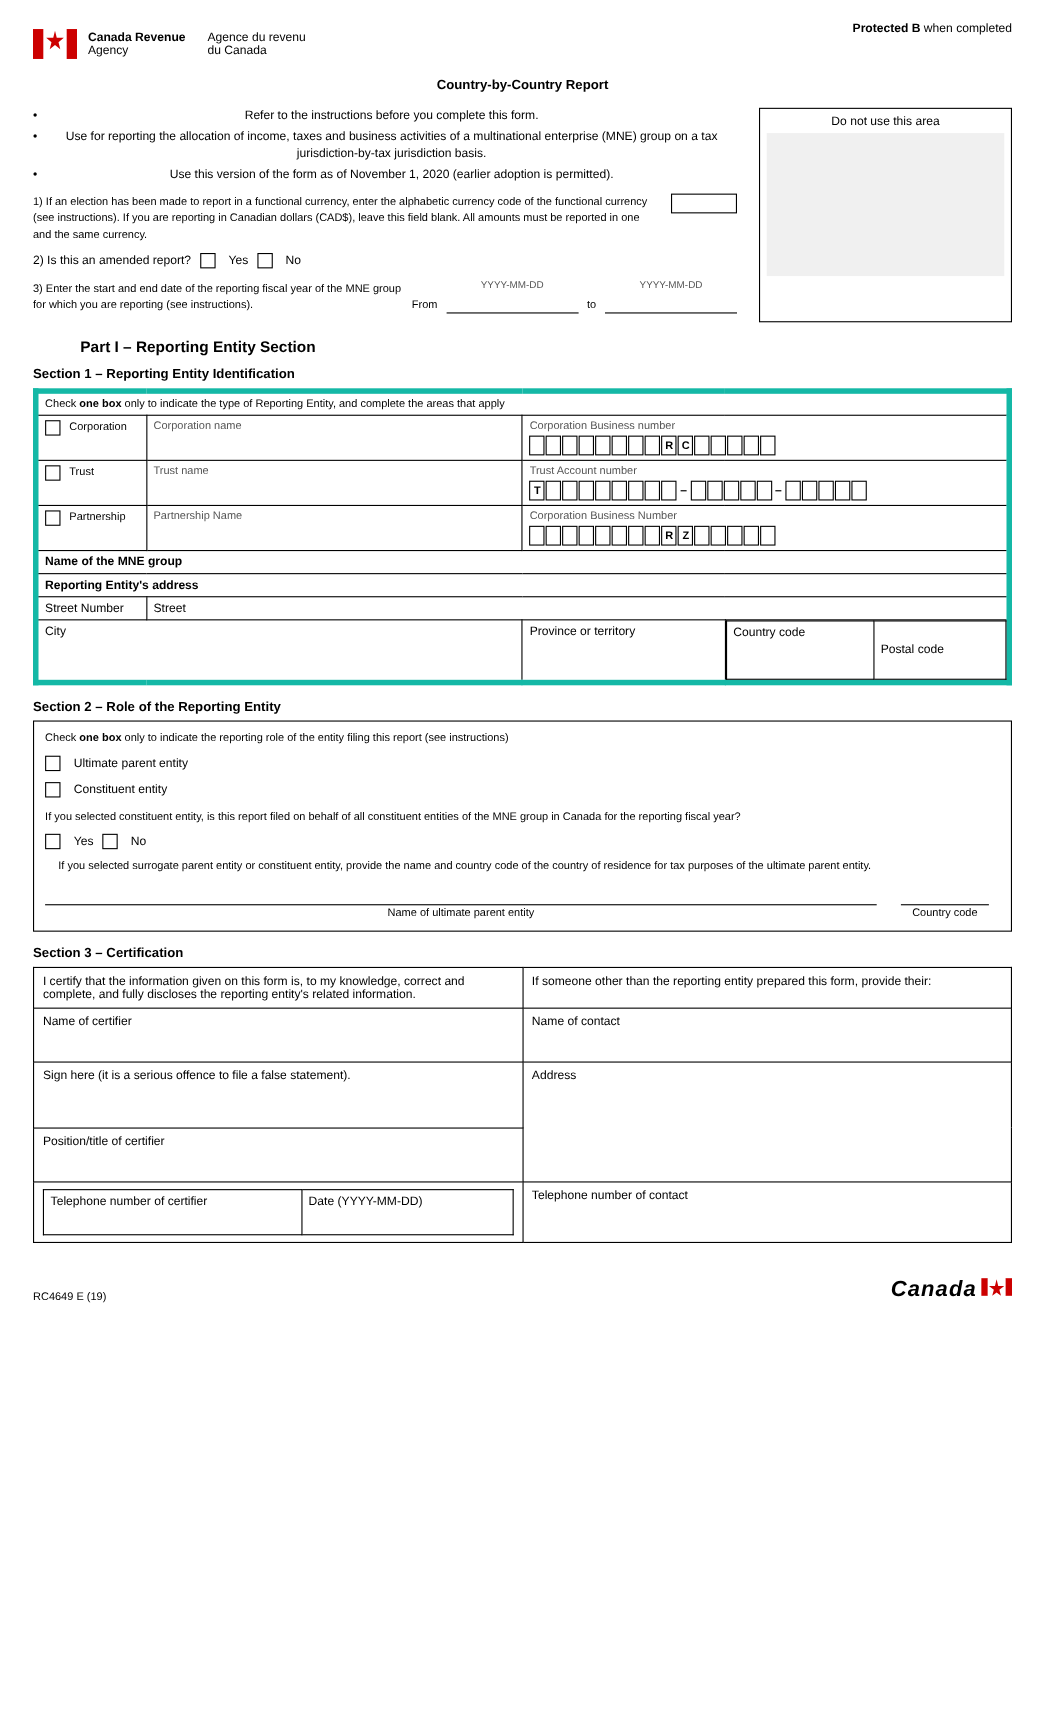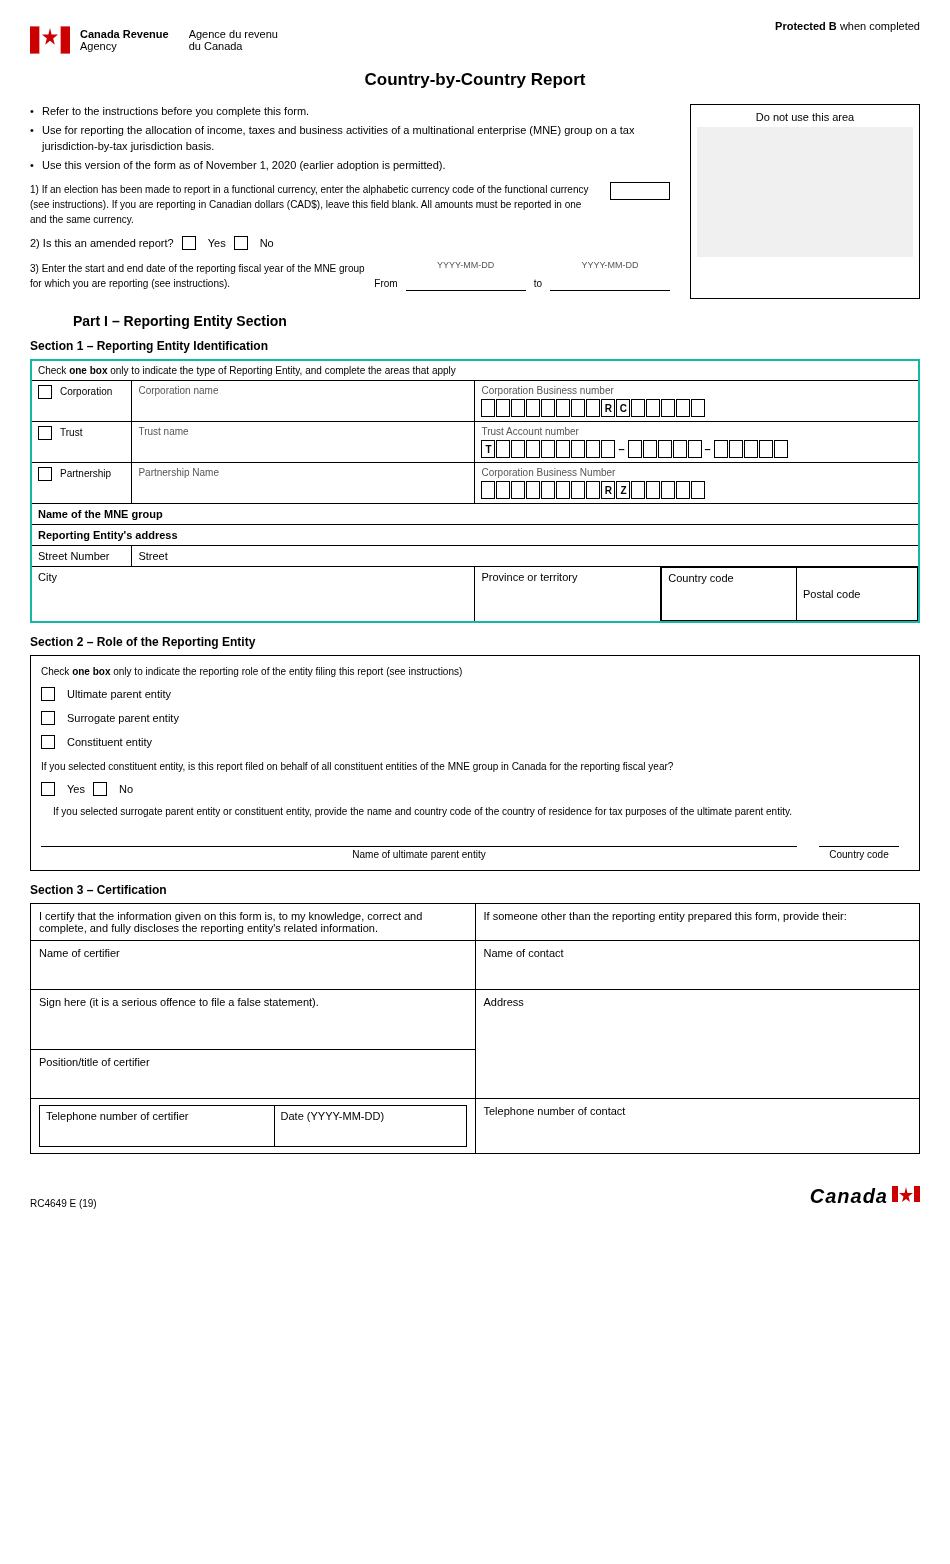--- a/index.html
+++ b/index.html
@@ -28,21 +28,21 @@
     }
     .protected-text {
       font-size: 11px;
       text-align: right;
     }
     .title-row {
       text-align: center;
       margin-bottom: 14px;
     }
     .title-row h1 {
-      font-size: 17px;
+      font-size: 12px;
       font-weight: bold;
     }
     .top-section {
       display: flex;
       gap: 20px;
       margin-bottom: 12px;
     }
     .instructions-area {
       flex: 1;
     }
@@ -55,20 +55,21 @@
     }
     .do-not-use-box .dnu-title {
       font-size: 11px;
       margin-bottom: 4px;
       text-align: center;
     }
     .bullet-list {
       list-style: none;
       padding: 0;
       margin-bottom: 8px;
+      text-align: center;
     }
     .bullet-list li {
       padding-left: 12px;
       position: relative;
       margin-bottom: 4px;
       line-height: 1.4;
     }
     .bullet-list li::before {
       content: '•';
       position: absolute;
@@ -107,21 +108,21 @@
       margin: 14px 0 8px 0;
       padding-left: 43px;
     }
     .section-header-sub {
       font-size: 12px;
       font-weight: bold;
       margin: 10px 0 6px 0;
     }
     .outer-table {
       width: 100%;
-      border: 2px solid #14b8a6;
+      border: 5px solid #14b8a6;
       border-collapse: collapse;
       margin-bottom: 12px;
     }
     .outer-table td, .outer-table th {
       border: 1px solid #000;
       padding: 4px 6px;
       vertical-align: top;
     }
     .entity-type-label {
       font-size: 10px;
@@ -472,24 +473,20 @@
 <div class="section2-box">
   <div class="check-instructions-text">
     Check <strong>one box</strong> only to indicate the reporting role of the entity filing this report (see instructions)
   </div>
 
   <div class="check-row">
     <span class="checkbox-inline"></span>
     <span>Ultimate parent entity</span>
   </div>
 
-  <div class="check-row">
-    <span class="checkbox-inline"></span>
-    <span>Surrogate parent entity</span>
-  </div>
 
   <div class="check-row">
     <span class="checkbox-inline"></span>
     <span>Constituent entity</span>
   </div>
 
   <div class="form-row instruction-note" style="margin-top:8px;">
     <span>If you selected constituent entity, is this report filed on behalf of all constituent entities of the MNE group in Canada for the reporting fiscal year?</span>
   </div>
 

